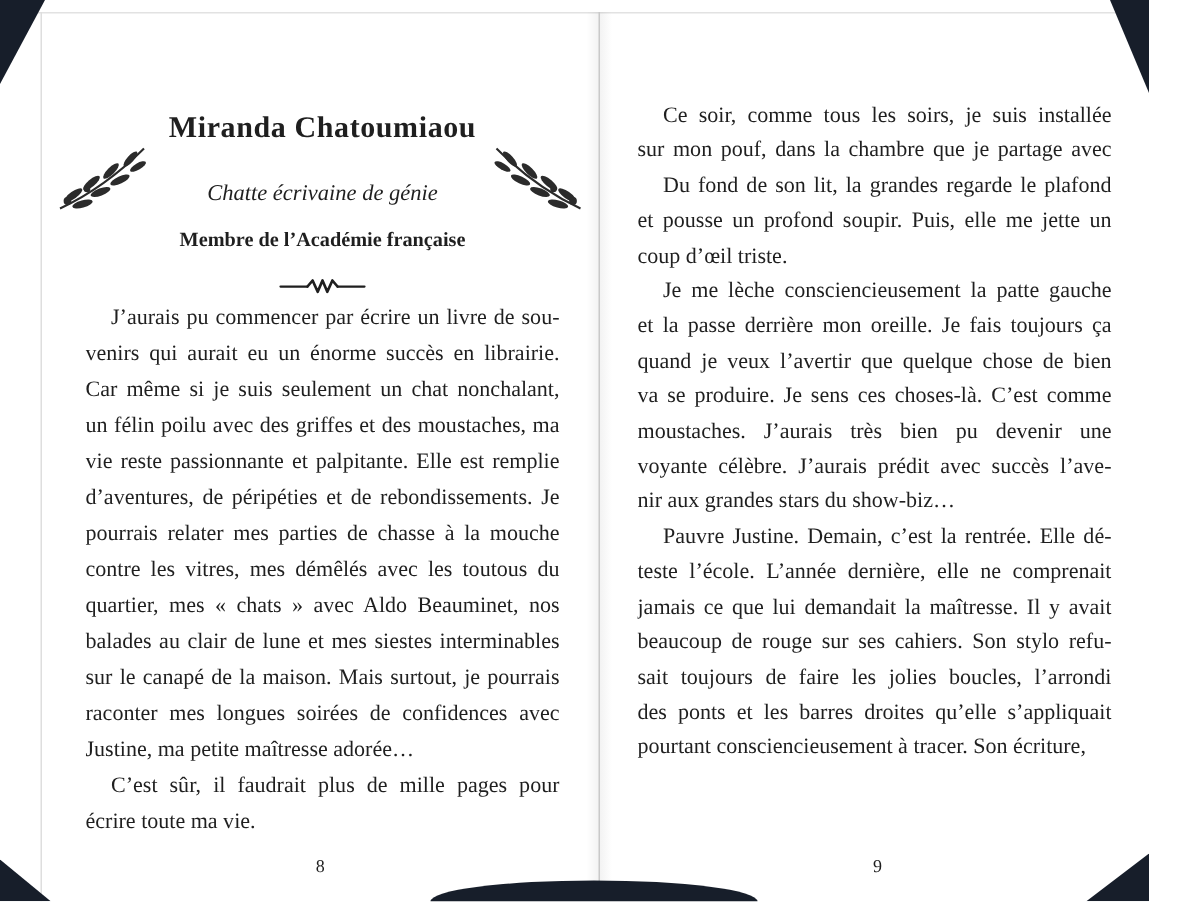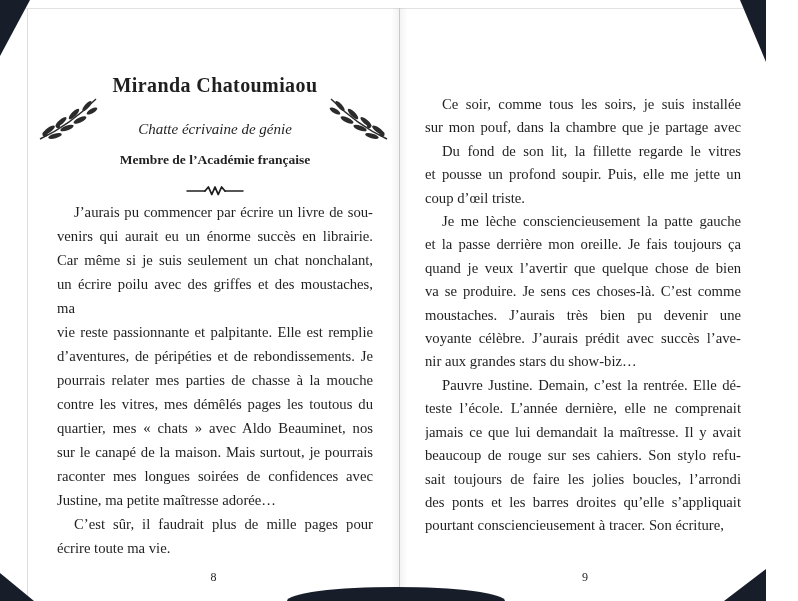--- a/index.html
+++ b/index.html
@@ -34,21 +34,21 @@
   .subtitle { margin-top:20px; font-size:15px; line-height:22px; font-style:italic; }
   .membership { margin-top:10px; font-size:13.5px; line-height:20px; font-weight:bold; }
   .divider { margin-top:14px; height:14px; }
 
   .branch { position:absolute; width:62px; height:48px; }
   .branch-left { left:9px; top:86px; }
   .branch-right { right:9px; top:86px; transform:scaleX(-1); }
 
   .body-text { font-size:14.7px; }
   .left-page  .body-text { margin-top:2px; line-height:24px; }
-  .right-page .body-text { padding-top:58px; line-height:23.4px;margin-top:27px; }
+  .right-page .body-text { padding-top:58px; line-height:23.4px; }
   .para { margin:0; }
   .line { text-align:justify; text-align-last:justify; text-justify:inter-word; overflow:hidden; }
   .line.last { text-align-last:left; }
   .line.indent { text-indent:17px; }
 
   .folio { position:absolute; bottom:8px; left:0; width:100%; text-align:center; font-size:12px; }
 </style>
 </head>
 <body>
 
@@ -113,47 +113,48 @@
           <path d="M19 7 L22.4 3 L25.8 10.5 L29 3 L32.2 10.5 L35.6 3 L39 7" fill="none" stroke="#1f1f1f" stroke-width="1.8" stroke-linejoin="round" stroke-linecap="round"></path>
         </svg>
       </div>
     </div>
 
     <div class="body-text">
         <div class="para">
           <div class="line indent">J’aurais pu commencer par écrire un livre de sou-</div>
           <div class="line">venirs qui aurait eu un énorme succès en librairie.</div>
           <div class="line">Car même si je suis seulement un chat nonchalant,</div>
-          <div class="line">un écrire poilu avec des griffes et des moustaches, ma</div>
+          <div class="line">un félin poilu avec des griffes et des moustaches, ma</div>
           <div class="line">vie reste passionnante et palpitante. Elle est remplie</div>
           <div class="line">d’aventures, de péripéties et de rebondissements. Je</div>
           <div class="line">pourrais relater mes parties de chasse à la mouche</div>
-          <div class="line">contre les vitres, mes démêlés pages les toutous du</div>
+          <div class="line">contre les vitres, mes démêlés avec les toutous du</div>
           <div class="line">quartier, mes « chats » avec Aldo Beauminet, nos</div>
+          <div class="line">balades au clair de lune et mes siestes interminables</div>
           <div class="line">sur le canapé de la maison. Mais surtout, je pourrais</div>
           <div class="line">raconter mes longues soirées de confidences avec</div>
           <div class="line last">Justine, ma petite maîtresse adorée…</div>
         </div>
         <div class="para">
           <div class="line indent">C’est sûr, il faudrait plus de mille pages pour</div>
           <div class="line last">écrire toute ma vie.</div>
         </div>
       </div>
 
     <div class="folio">8</div>
   </div>
 
   <div class="page right-page">
     <div class="body-text">
         <div class="para">
           <div class="line indent">Ce soir, comme tous les soirs, je suis installée</div>
           <div class="line">sur mon pouf, dans la chambre que je partage avec</div>
         </div>
         <div class="para">
-          <div class="line indent">Du fond de son lit, la fillette regarde le vitres</div>
+          <div class="line indent">Du fond de son lit, la grandes regarde le plafond</div>
           <div class="line">et pousse un profond soupir. Puis, elle me jette un</div>
           <div class="line last">coup d’œil triste.</div>
         </div>
         <div class="para">
           <div class="line indent">Je me lèche consciencieusement la patte gauche</div>
           <div class="line">et la passe derrière mon oreille. Je fais toujours ça</div>
           <div class="line">quand je veux l’avertir que quelque chose de bien</div>
           <div class="line">va se produire. Je sens ces choses-là. C’est comme</div>
           <div class="line">moustaches. J’aurais très bien pu devenir une</div>
           <div class="line">voyante célèbre. J’aurais prédit avec succès l’ave-</div>

